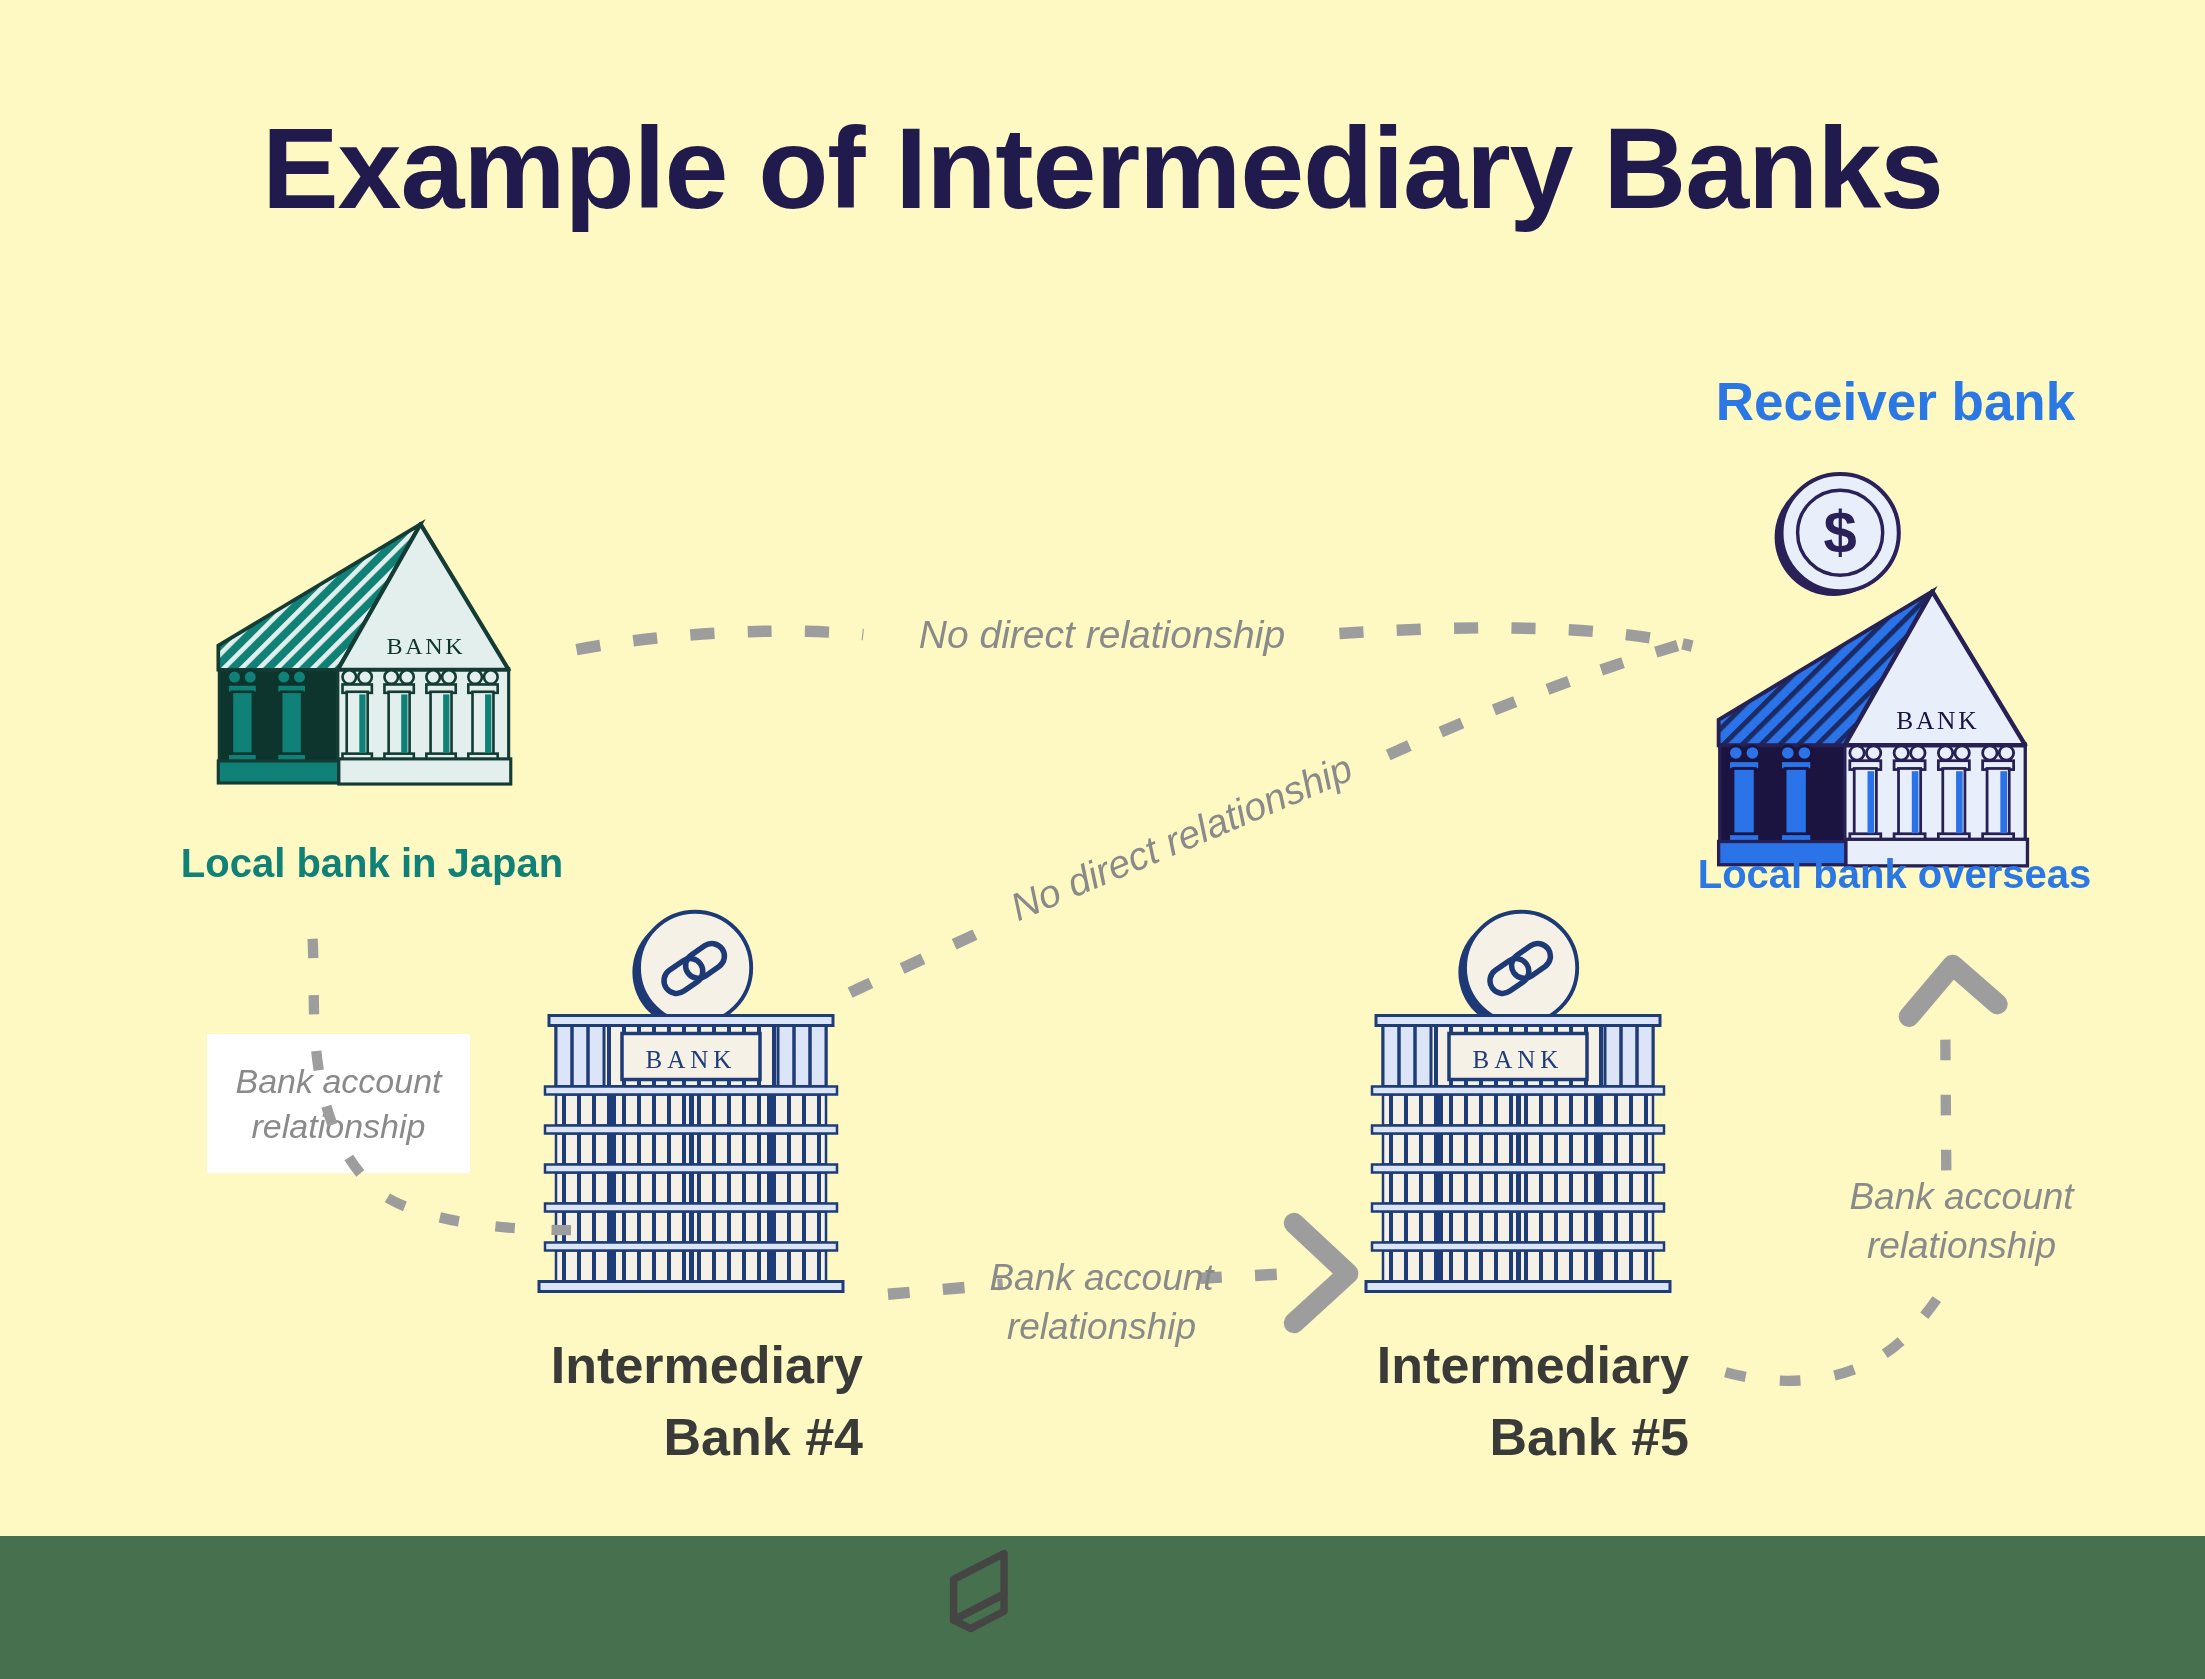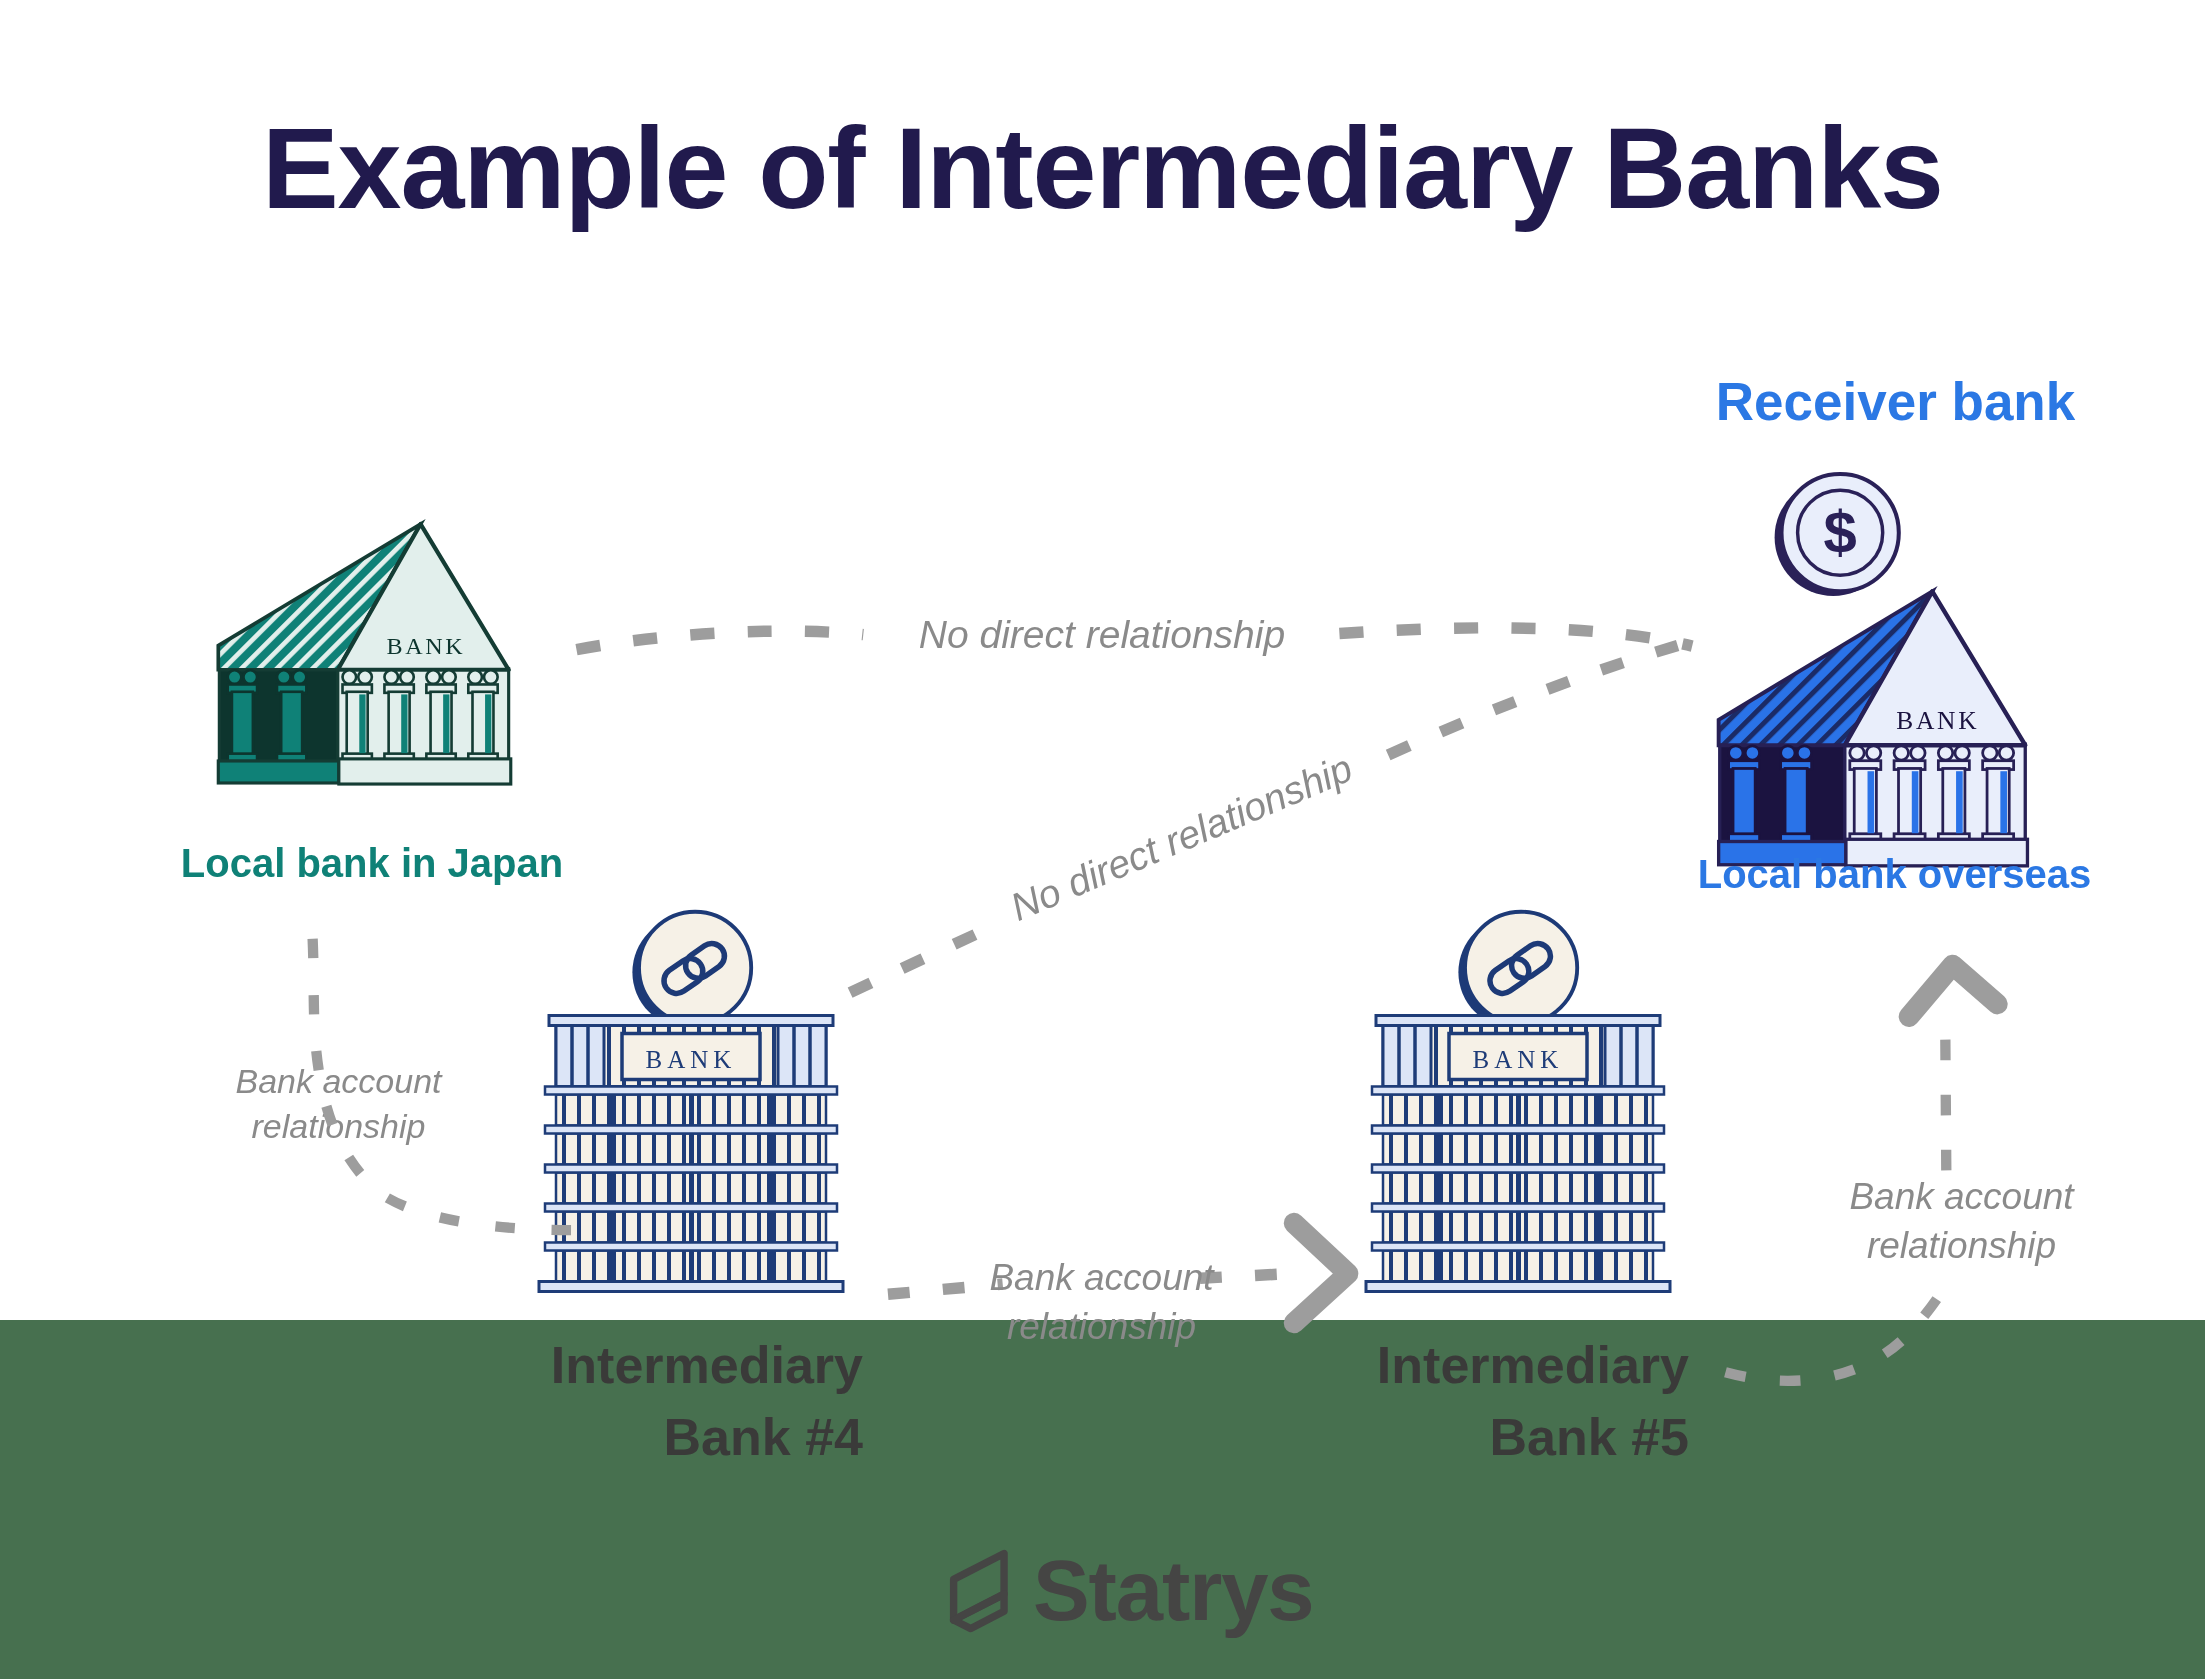--- a/index.html
+++ b/index.html
@@ -2,21 +2,21 @@
 <html style="font-size:9.2px"><head>
 <meta charset="utf-8">
 <style>
   html,body{margin:0;padding:0;}
   body{
     width:2205px;height:1680px;
     background:#47704F;
     font-family:"Liberation Sans","DejaVu Sans",sans-serif;
     overflow:hidden;
   }
-  .canvas{position:relative;width:2205px;height:1320px;background:#ffffff;}
+  .canvas{position:relative;width:2205px;height:1536px;background:#fef9c3;}
   .abs{position:absolute;}
   .page-title{
     left:0;right:0;top:102px;text-align:center;
     font-size:115px;font-weight:bold;color:#211A4D;letter-spacing:-1.1px;
   }
   .bank-label{font-weight:bold;text-align:center;}
   .teal{color:#0F8177;}
   .blue{color:#2B78E4;}
   .sender-label{left:207px;top:396px;width:350px;font-size:53px;}
   .receiver-label{left:1712px;top:371px;width:367px;font-size:53px;}
@@ -318,16 +318,15 @@
   </div>
 
   <div class="abs" style="left:945px;top:1547px;width:80px;height:93px;">
     <svg viewBox="0 0 130 150" width="80" height="93">
       <g fill="none" stroke="#454544" stroke-width="12" stroke-linejoin="round" stroke-linecap="round">
         <path d="M 14 118 L 14 52 L 96 10 L 96 76 Z"></path>
         <path d="M 14 118 L 96 76 L 96 104 L 42 132 Z"></path>
       </g>
     </svg>
   </div>
-  <div class="abs footer-brand">Statrys</div>
 
 </div>
 
 
 </body></html>

